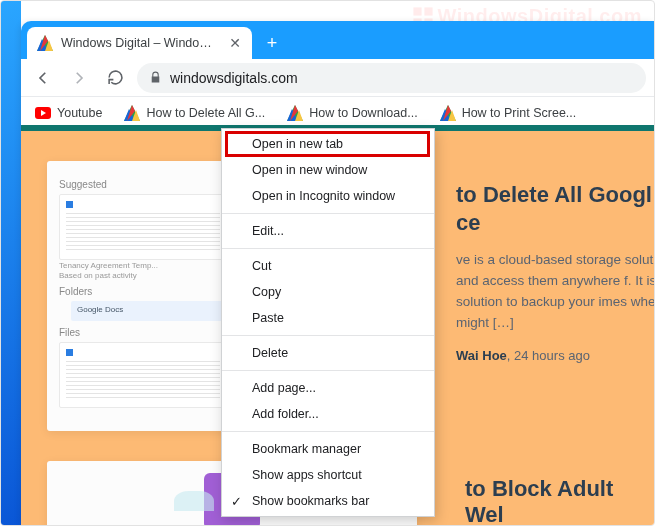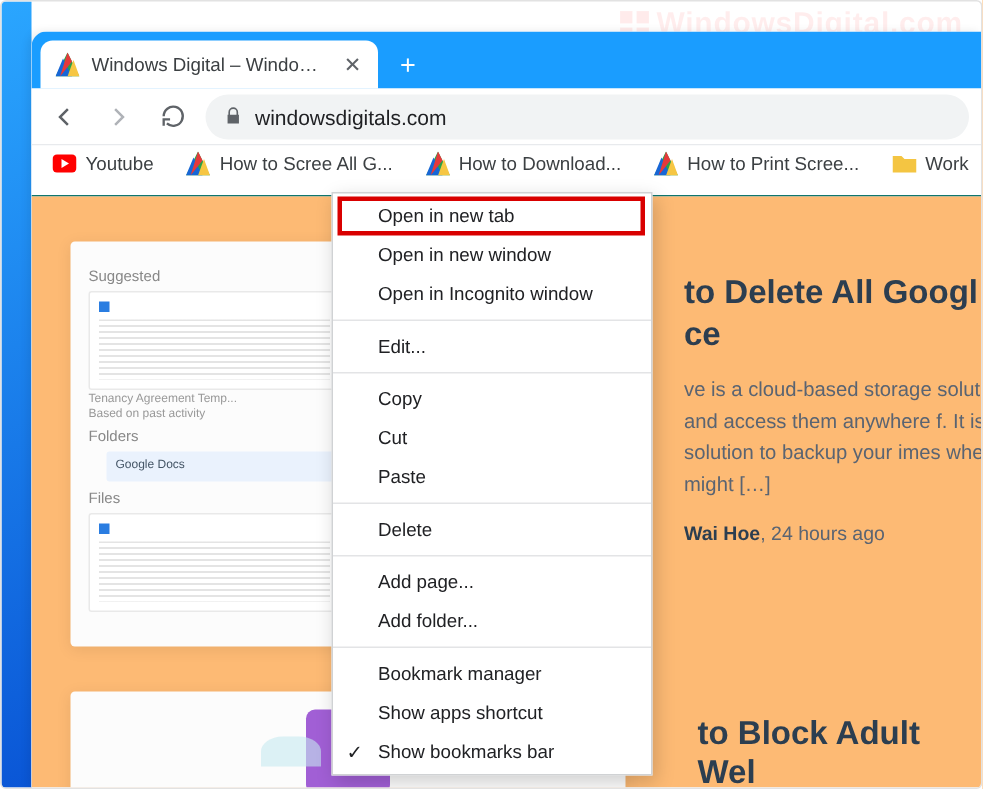--- a/index.html
+++ b/index.html
@@ -26,21 +26,21 @@
 
   
   .toolbar { height: 38px; background:#fff; display:flex; align-items:center; padding: 0 8px; gap: 8px; border-bottom: 1px solid #e8eaed; }
   .navbtn { width:28px; height:28px; display:flex; align-items:center; justify-content:center; color:#5f6368; border-radius:50%; cursor:pointer; }
   .navbtn.disabled { color:#b0b3b8; }
   .omnibox { flex:1; height:30px; background:#f1f3f4; border-radius:15px; display:flex; align-items:center; padding:0 12px; gap:8px; }
   .omnibox .lock { color:#5f6368; }
   .omnibox .url { font-size:14px; color:#202124; }
 
   
-  .bookmarks { height: 34px; background:#fff; display:flex; align-items:flex-start; padding: 0 8px; gap: 10px; border-bottom:1px solid #0f766e; }
+  .bookmarks { height: 34px; background:#fff; display:flex; align-items:flex-end; padding: 0 8px; gap: 10px; border-bottom:6px solid #0f766e; }
   .bm { display:flex; align-items:center; gap:6px; padding:4px 6px; border-radius:4px; cursor:pointer; font-size:12.5px; color:#3c4043; white-space:nowrap; }
   .bm .bmicon { width:16px; height:16px; flex:0 0 16px; }
 
   
   .content { position:absolute; top:110px; left:0; right:0; bottom:0; background:#fdba74; }
   .card1 { position:absolute; left:26px; top:30px; width:370px; height:270px; background:#fcfcfc; box-shadow: 0 2px 10px rgba(0,0,0,0.08); border-radius:3px; padding:12px; }
   .card1 .lbl { font-size:10px; color:#888; margin:6px 0 4px; }
   .thumbrow { display:flex; gap:10px; }
   .thumb { flex:1; height:66px; background:#fff; border:1px solid #e9e9e9; border-radius:2px; position:relative; overflow:hidden; }
   .thumb::after { content:""; position:absolute; left:6px; top:6px; width:7px; height:7px; background:#2a7de1; }
@@ -138,45 +138,39 @@
           </svg>
         <span>Youtube</span>
       </div>
       <div class="bm">
         <svg class="bmicon" viewBox="0 0 16 16">
             <polygon points="0,16 8,0 16,16" fill="#2aa04a"></polygon>
             <polygon points="0,16 5,4 11,16" fill="#1766d6"></polygon>
             <polygon points="3,16 8,0 11,6" fill="#e5383b"></polygon>
             <polygon points="8,16 12,5 16,16" fill="#f6c643"></polygon>
           </svg>
-        <span>How to Scree All G...</span>
+        <span>How to Delete All G...</span>
       </div>
       <div class="bm">
         <svg class="bmicon" viewBox="0 0 16 16">
             <polygon points="0,16 8,0 16,16" fill="#2aa04a"></polygon>
             <polygon points="0,16 5,4 11,16" fill="#1766d6"></polygon>
             <polygon points="3,16 8,0 11,6" fill="#e5383b"></polygon>
             <polygon points="8,16 12,5 16,16" fill="#f6c643"></polygon>
           </svg>
         <span>How to Download...</span>
       </div>
       <div class="bm">
         <svg class="bmicon" viewBox="0 0 16 16">
             <polygon points="0,16 8,0 16,16" fill="#2aa04a"></polygon>
             <polygon points="0,16 5,4 11,16" fill="#1766d6"></polygon>
             <polygon points="3,16 8,0 11,6" fill="#e5383b"></polygon>
             <polygon points="8,16 12,5 16,16" fill="#f6c643"></polygon>
           </svg>
         <span>How to Print Scree...</span>
-      </div>
-      <div class="bm">
-        <svg class="bmicon" viewBox="0 0 16 14">
-            <path d="M0 2h6l2 2h8v9H0z" fill="#f4c542"></path>
-          </svg>
-        <span>Work</span>
       </div>
     </div>
 
     <div class="content">
 
       <div class="card1">
         <div class="lbl">Suggested</div>
         <div class="thumbrow">
           <div style="flex:1">
             <div class="thumb">
@@ -240,24 +234,24 @@
       </div>
     <div class="ctxitem">
         <span>Open in Incognito window</span>
       </div>
     <div class="ctxsep"></div>
     <div class="ctxitem">
         <span>Edit...</span>
       </div>
     <div class="ctxsep"></div>
     <div class="ctxitem">
+        <span>Cut</span>
+      </div>
+    <div class="ctxitem">
         <span>Copy</span>
-      </div>
-    <div class="ctxitem">
-        <span>Cut</span>
       </div>
     <div class="ctxitem">
         <span>Paste</span>
       </div>
     <div class="ctxsep"></div>
     <div class="ctxitem">
         <span>Delete</span>
       </div>
     <div class="ctxsep"></div>
     <div class="ctxitem">

